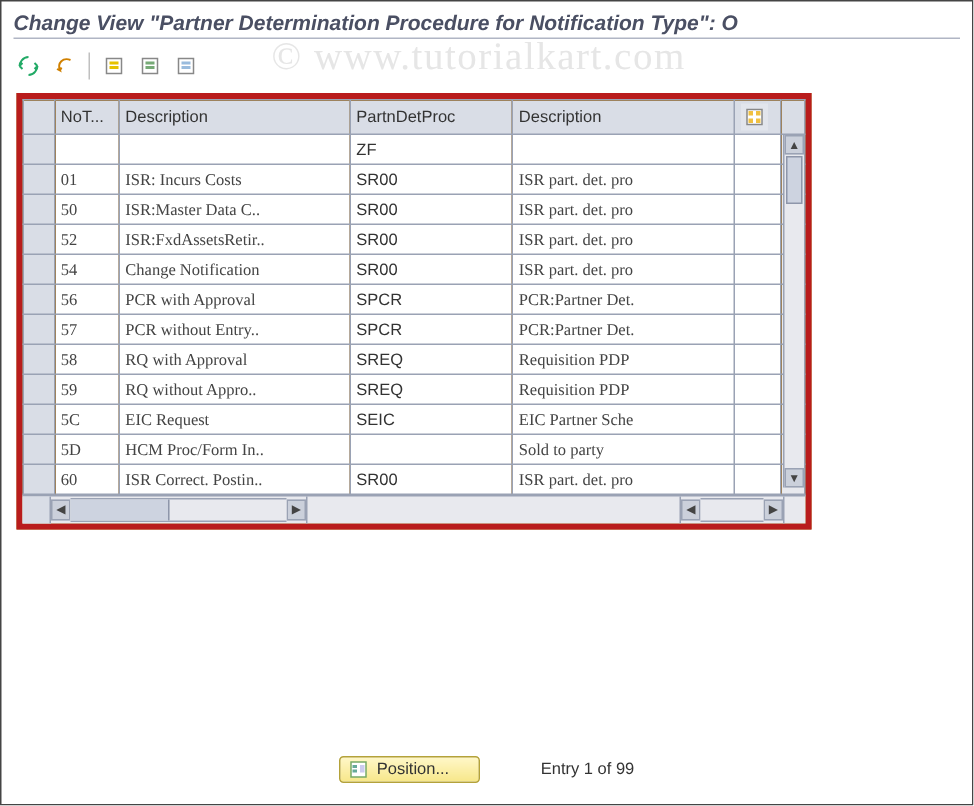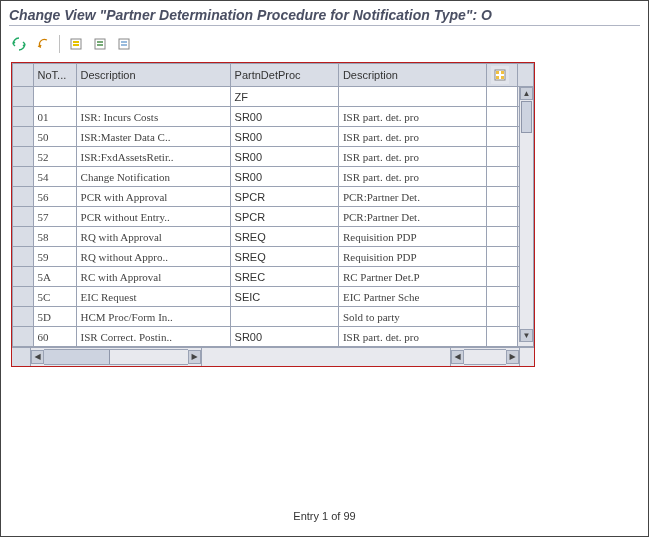--- a/index.html
+++ b/index.html
@@ -71,21 +71,21 @@
     color: #e6e6e6;
     letter-spacing: 1px;
     pointer-events: none;
     user-select: none;
     z-index: 50;
   }
 
   
   .table-wrap {
     margin: 0 10px;
-    border: 1px solid #b91c1c;
+    border: 4px solid #b91c1c;
     background: #a16207;
     width: 522px;
     position: relative;
   }
 
   .grid {
     border-collapse: collapse;
     width: 100%;
   }
 
@@ -216,20 +216,21 @@
   svg { display:block; }
 </style>
 </head>
 <body>
 
 <div class="container">
 
   <div class="title-bar">Change View "Partner Determination Procedure for Notification Type": O</div>
   <div class="title-underline"></div>
 
+  <div class="watermark">© www.tutorialkart.com</div>
 
   <div class="toolbar">
     <span class="tb-btn">
       <svg width="14" height="14">
           <path d="M7 1 C3 1 1 5 1 7 M1 7 l2 -2 M1 7 l2 2 M7 13 C11 13 13 9 13 7 M13 7 l-2 -2 M13 7 l-2 2" stroke="#2a6" stroke-width="1.3" fill="none"></path>
         </svg>
     </span>
     <span class="tb-btn">
       <svg width="14" height="14">
           <path d="M11 3 C6 1 2 5 4 10 L2 9 M4 10 L5 8" stroke="#d08000" stroke-width="1.3" fill="none"></path>
@@ -359,29 +360,20 @@
             <td class="col-sel"></td>
             <td class="col-not cell-ro">59</td>
             <td class="col-desc1 cell-ro">RQ without Appro..</td>
             <td class="col-pdp">SREQ</td>
             <td class="col-desc2 cell-ro">Requisition PDP</td>
             <td class="col-cfg cell-ro"></td>
             <td class="col-vsb" style="background: rgb(232, 233, 238);"></td>
           </tr>
           <tr>
             <td class="col-sel"></td>
-            <td class="col-not cell-ro">5A</td>
-            <td class="col-desc1 cell-ro">RC with Approval</td>
-            <td class="col-pdp">SREC</td>
-            <td class="col-desc2 cell-ro">RC Partner Det.P</td>
-            <td class="col-cfg cell-ro"></td>
-            <td class="col-vsb" style="background: rgb(232, 233, 238);"></td>
-          </tr>
-          <tr>
-            <td class="col-sel"></td>
             <td class="col-not cell-ro">5C</td>
             <td class="col-desc1 cell-ro">EIC Request</td>
             <td class="col-pdp">SEIC</td>
             <td class="col-desc2 cell-ro">EIC Partner Sche</td>
             <td class="col-cfg cell-ro"></td>
             <td class="col-vsb" style="background: rgb(232, 233, 238);"></td>
           </tr>
           <tr>
             <td class="col-sel"></td>
             <td class="col-not cell-ro">5D</td>
@@ -436,16 +428,27 @@
         <div class="hs-track"></div>
         <div class="hs-arrow">
             <span class="tri">▶</span>
           </div>
       </div>
       <div style="width:14px"></div>
     </div>
   </div>
 
   <div class="footer">
+    <span class="position-btn">
+      <span class="ic">
+        <svg width="12" height="12">
+            <rect x="1" y="1" width="10" height="10" fill="#fff" stroke="#7a6"></rect>
+            <rect x="2" y="3" width="3" height="2" fill="#6a9"></rect>
+            <rect x="2" y="6" width="3" height="2" fill="#6a9"></rect>
+            <rect x="7" y="3" width="3" height="5" fill="#cce"></rect>
+          </svg>
+      </span>
+      <span>Position...</span>
+    </span>
     <span class="entry-text">Entry 1 of 99</span>
   </div>
 
 </div>
 
 </body></html>

